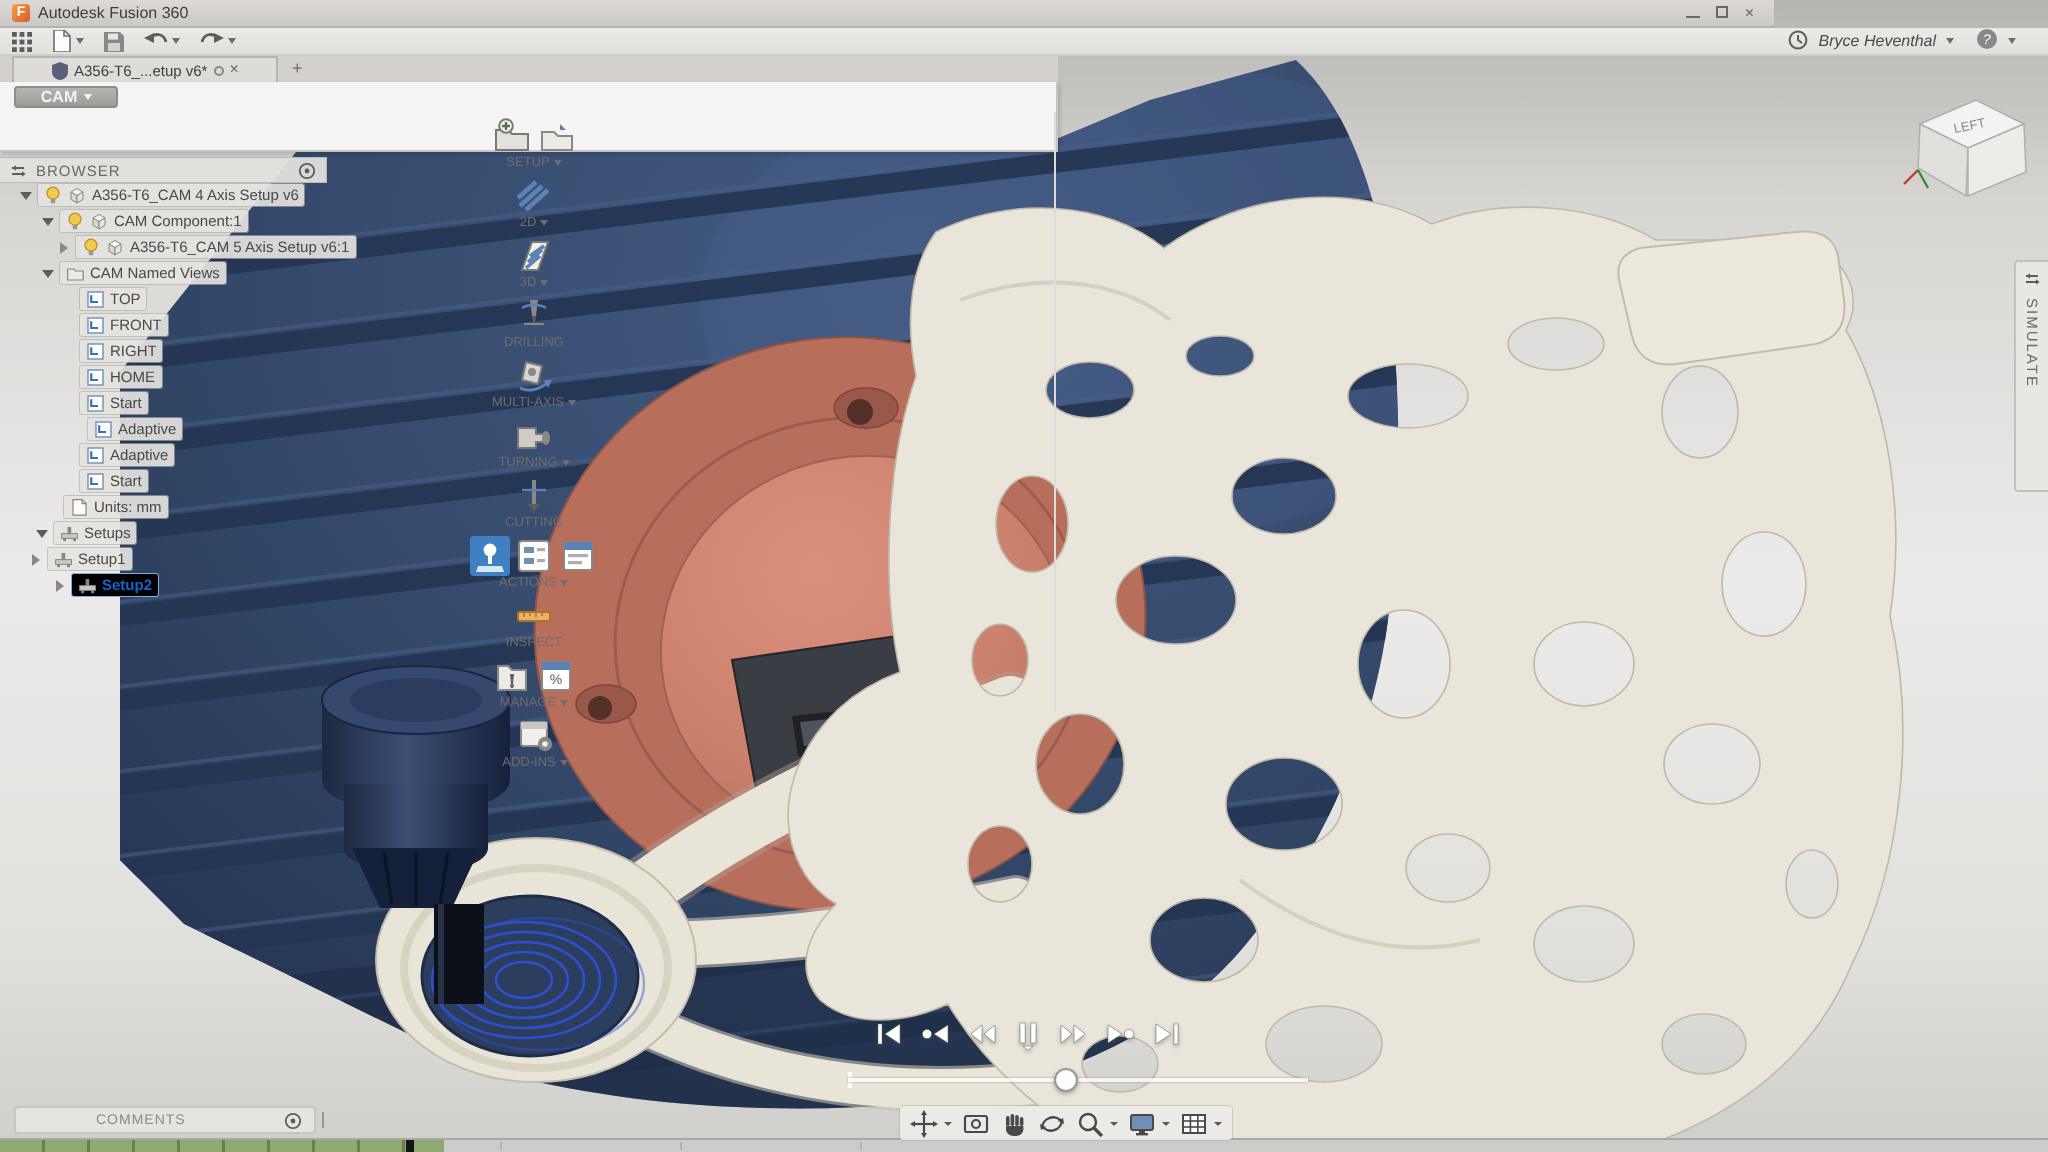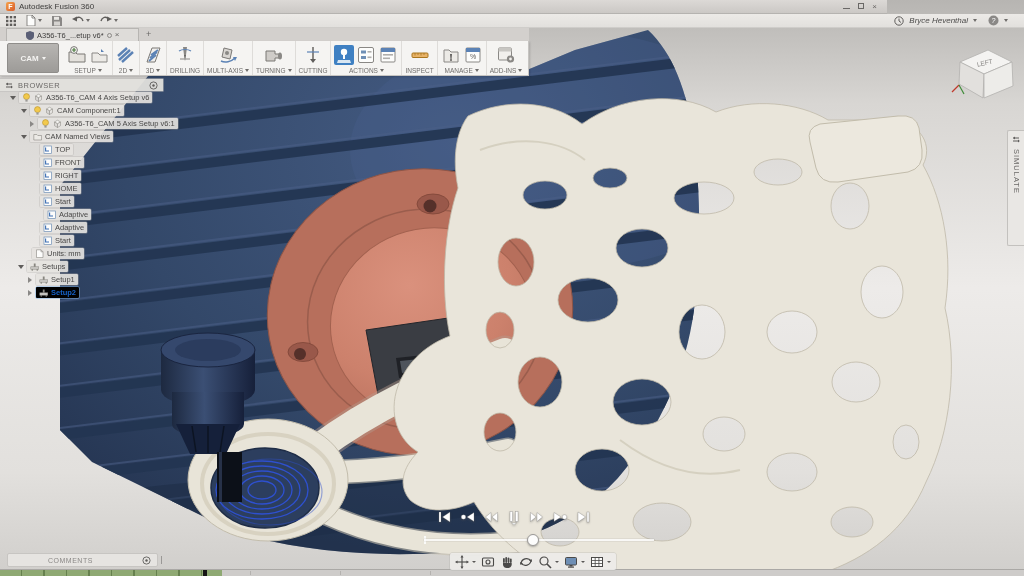--- a/index.html
+++ b/index.html
@@ -34,21 +34,21 @@
   .ribbon{position:absolute;left:0;top:28px;width:529px;height:48px;z-index:25;}
   .tabstrip{position:absolute;left:0;top:0;width:529px;height:13px;background:#d3d0cd;}
   .doctab{position:absolute;left:6px;top:0;height:13px;display:flex;align-items:center;gap:3px;
     background:#dedcd9;border:1px solid #b7b5b2;border-bottom:none;padding:0 19px;}
   .doctab .tab-label{font-size:7.5px;color:#3f3e3d;white-space:nowrap;}
   .tab-circle{width:5px;height:5px;border:1px solid #8a8885;border-radius:50%;}
   .tab-close{font-size:8px;color:#6b6a68;line-height:8px;}
   .newtab{position:absolute;left:146px;top:1px;font-size:9px;color:#6b6a68;line-height:11px;}
   .tools{position:absolute;left:0;top:13px;width:529px;height:35px;background:#f5f4f2;
     border-bottom:1px solid #c6c4c1;border-right:1px solid #c6c4c1;display:flex;align-items:stretch;
-    padding-left:7px;box-shadow:1px 1px 2px rgba(0,0,0,.15);}
+    padding-left:7px;box-shadow:1px 1px 2px rgba(0,0,0,.15);flex-direction:column;}
   .cam-btn{width:52px;margin:2px 5px 2px 0;border-radius:2px;
     background:linear-gradient(#b7b5b2,#9d9b98);border:1px solid #8f8d8a;
     color:#f4f3f1;font-size:8px;font-weight:bold;display:flex;align-items:center;justify-content:center;gap:3px;}
   .cam-btn .caret{border-top-color:#f4f3f1;}
   .tgroup{display:flex;flex-direction:column;align-items:center;justify-content:space-between;
     padding:2px 3px 1px;border-right:1px solid #deDCD9;border-right:1px solid #dedcd9;}
   .ticons{display:flex;gap:2px;align-items:center;flex:1;}
   .tlabel{font-size:6.5px;color:#6f6d6b;display:flex;align-items:center;gap:2px;white-space:nowrap;}
   .tico{width:20px;height:20px;}
   .tico.active{background:#3f80c2;border-radius:2px;}
@@ -719,21 +719,21 @@
     </div>
     <div class="trow" style="padding-left:18px">
       <span class="exp"></span>
       <span class="chip">
           <svg class="ti" viewBox="0 0 9 9">
             <use href="#ic-setup"></use>
           </svg>
           <span class="lbl">Setups</span>
         </span>
     </div>
-    <div class="trow" style="padding-left:28px">
+    <div class="trow" style="padding-left:16px">
       <span class="col"></span>
       <span class="chip">
           <svg class="ti" viewBox="0 0 9 9">
             <use href="#ic-setup"></use>
           </svg>
           <span class="lbl">Setup1</span>
         </span>
     </div>
     <div class="trow selected" style="padding-left:28px">
       <span class="col"></span>

